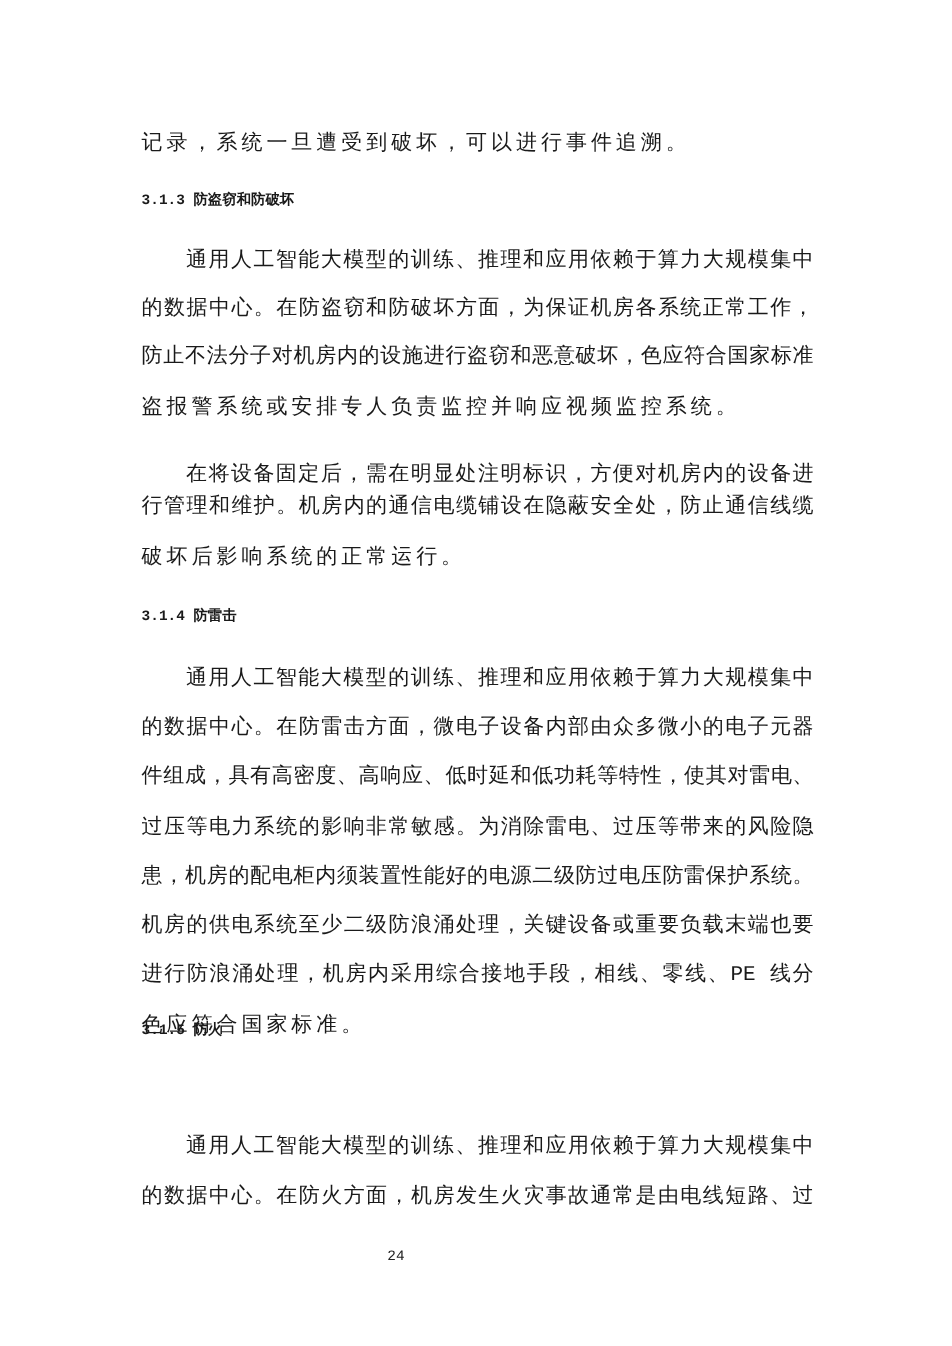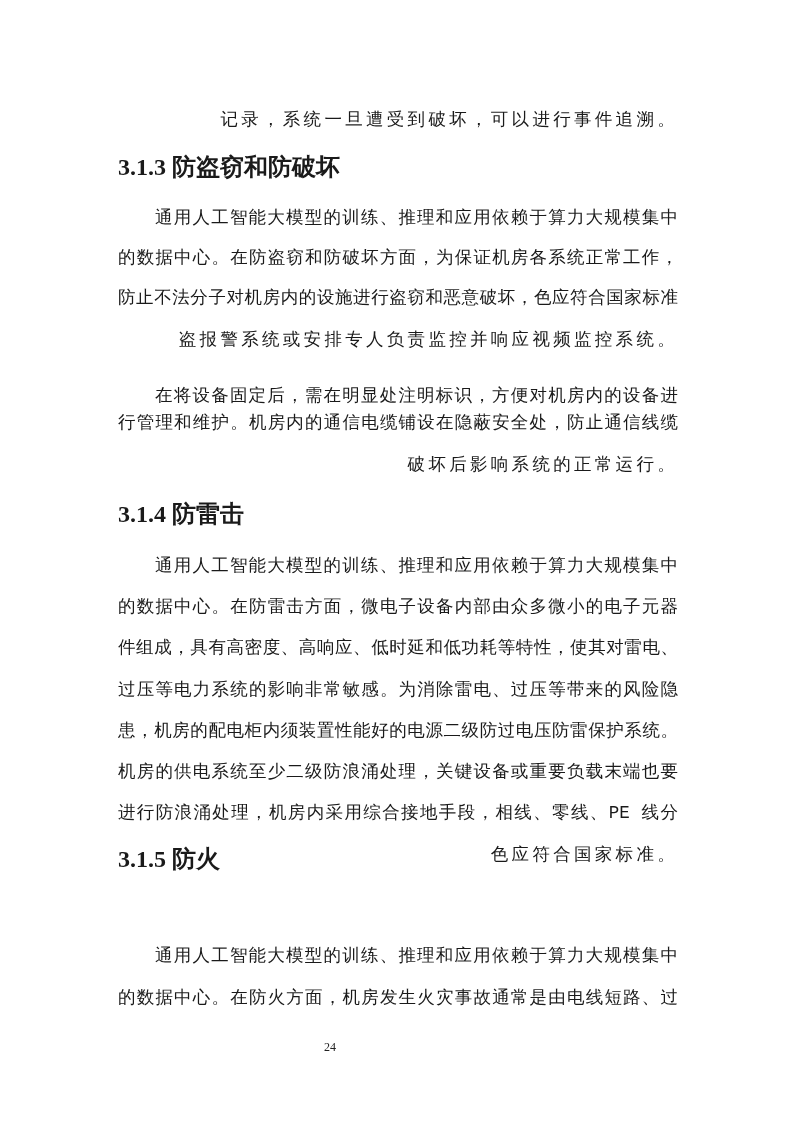--- a/index.html
+++ b/index.html
@@ -1,26 +1,26 @@
 <!DOCTYPE html>
 <html><head>
 <meta charset="utf-8">
 <style>
   html, body { margin: 0; padding: 0; background: #ffffff; }
   body { width: 793px; height: 1122px; position: relative; overflow: hidden;
          font-family: "DejaVu Serif", "Liberation Serif", serif; color: #1a1a1a; }
   .page { position: absolute; left: 118px; top: 0; width: 560px; }
   .line { position: absolute; left: 0; width: 560px; font-size: 17.5px; line-height: 24px;
-          white-space: nowrap; letter-spacing: 3.3px; text-align: right; }
+          white-space: nowrap; letter-spacing: 3.3px; }
   .line.justify { text-align: justify; text-align-last: justify; letter-spacing: 0; font-family: Liberation Mono, monospace; }
   .indent { padding-left: 37px; width: 523px; }
-  .heading { position: absolute; left: 0; font-family: Liberation Serif, serif;
-             font-size: 24px; font-weight: bold; line-height: 24px; white-space: nowrap; }
+  .heading { position: absolute; left: 0; font-family: Liberation Mono, monospace;
+             font-size: 12px; font-weight: bold; line-height: 24px; white-space: nowrap; }
   .page-number { position: absolute; top: 1040px; left: 0; width: 660px; text-align: center;
-                 font-family: Liberation Serif, serif; font-size: 12px; color: #222; }
+                 font-family: Liberation Mono, monospace; font-size: 12px; color: #222; }
 </style>
 </head>
 <body>
 
 <div class="page">
 
   <div class="line" style="top:107px">记录，系统一旦遭受到破坏，可以进行事件追溯。</div>
 
   <div class="heading" style="top:155px">3.1.3 防盗窃和防破坏</div>
 

